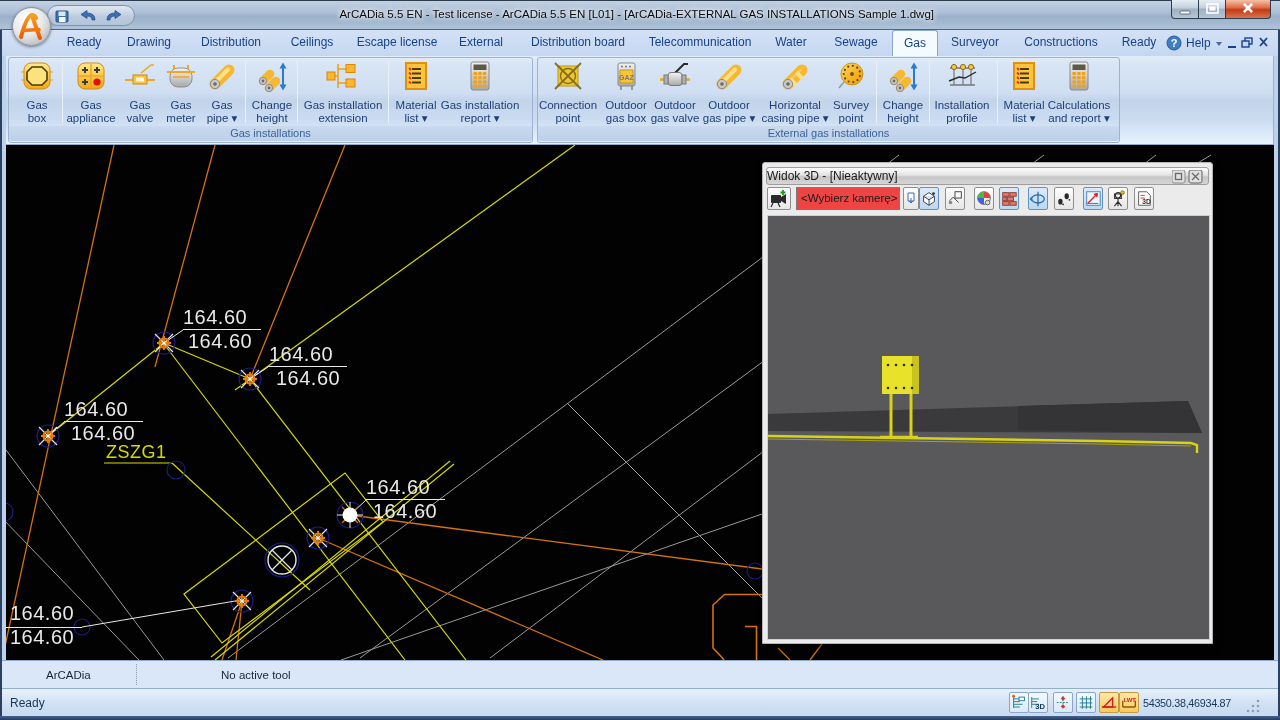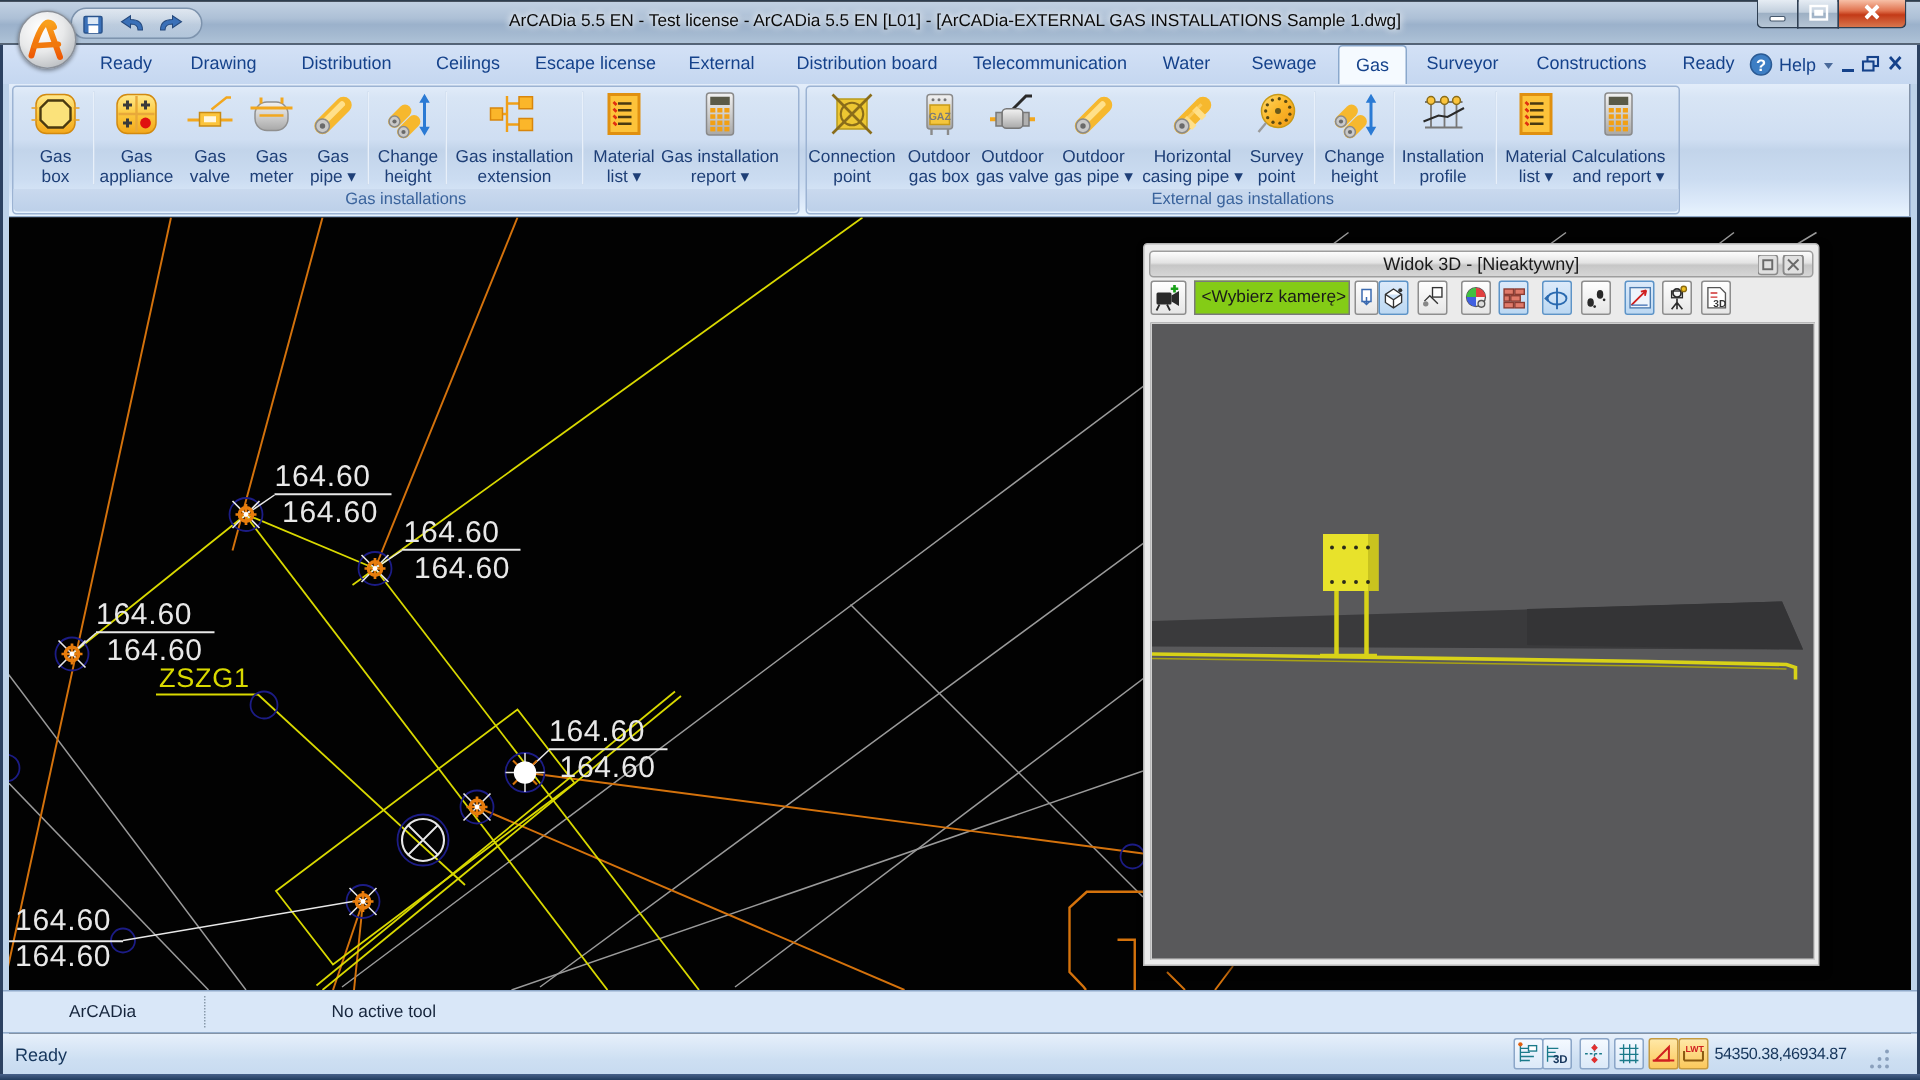--- a/index.html
+++ b/index.html
@@ -27,21 +27,21 @@
 .rdiv{top:61px;width:1px;height:62px;background:#aabfdc;border-right:1px solid #e8f0fa}
 .rlbl{top:99px;width:110px;margin-left:-55px;text-align:center;font-size:11.5px;line-height:12.5px;color:#1e3f77;white-space:nowrap}
 .ricon{top:59px;width:34px;height:34px;margin-left:-17px}
 
 #canvas{left:6px;top:145px;width:1268px;height:515px;background:#020202}
 
 .framev{top:30px;height:690px;width:2px;background:#2c4161}
 .framelight{top:56px;height:660px;width:4px;background:#bdd2ea}
 
 #w3d{left:762px;top:162px;width:451px;height:482px;background:#ebebeb;border:1px solid #b5b5b5;border-radius:3px 3px 0 0;box-shadow:2px 3px 6px rgba(0,0,0,.5);z-index:5}
-#w3d-title{left:3px;top:4px;width:443px;height:18px;border-radius:3px;background:linear-gradient(#fdfdfd,#e3e3e3 45%,#c6c6c6 55%,#d6d6d6);border:1px solid #9e9e9e;text-align:center;font-size:12px;color:#1a1a1a;line-height:17px}
+#w3d-title{left:3px;top:4px;width:443px;height:18px;border-radius:3px;background:linear-gradient(#fdfdfd,#e3e3e3 45%,#c6c6c6 55%,#d6d6d6);border:1px solid #9e9e9e;text-align:left;font-size:12px;color:#1a1a1a;line-height:17px}
 #w3d-view{left:4px;top:52px;width:443px;height:425px;background:#59595b;border:1px solid #cfcfcf}
 .tbtn{top:24px;height:23px;background:linear-gradient(#fefefe,#e6e6e6);border:1px solid #8e8e8e;border-radius:2px}
 .tbtn.act{background:linear-gradient(#dceafa,#bcd8f2);border:1px solid #5d94c8}
 
 #projbar{left:2px;top:660px;width:1276px;height:28px;background:#d9e7f8;border-top:1px solid #8fa9c9;font-size:11.5px;color:#16253c}
 #statusbar{left:2px;top:688px;width:1276px;height:36px;background:linear-gradient(#e7f0fb,#cddff2 50%,#c3d7ee);border-top:1px solid #94aecd;font-size:12px;color:#16365c}
 #botframe{left:0;top:716px;width:1280px;height:4px;background:linear-gradient(#48618a,#223c5e)}
 .sbtn{top:692px;width:20px;height:21px;border:1px solid #8ba6c8;border-radius:2px;background:linear-gradient(#f4f9ff,#dbe9f8)}
 .sbtn.on{background:linear-gradient(#ffe8a6,#fbc85c);border:1px solid #c79b3f}
 </style></head>
@@ -428,21 +428,21 @@
           <rect x="17" y="0" width="13" height="13" rx="2" fill="#e0e0e0" stroke="#8a8a8a"></rect>
           <path d="M20 3 l7 7 m0 -7 l-7 7" stroke="#6a6a6a" stroke-width="1.3"></path>
           <rect x="17" y="0" width="13" height="13" rx="2" fill="none" stroke="#8a8a8a"></rect>
         </svg></div>
       <div class="abs tbtn" style="left:4px;width:24px"><svg width="22" height="21">
           <rect x="3" y="7" width="10" height="8" rx="1" fill="#2a2a2a"></rect>
           <path d="M13 9 L18 6 V16 L13 13" fill="#2a2a2a"></path>
           <path d="M15 2 v5 M12.5 4.5 h5" stroke="#18a018" stroke-width="1.8"></path>
           <path d="M5 15 l-2 4 M10 15 l2 4" stroke="#2a2a2a" stroke-width="1.2"></path>
         </svg></div>
-      <div class="abs" style="left:33px;top:24px;width:104px;height:23px;background:#84cc16;border:1px solid #7a7a7a;font-size:11.5px;color:#1a1a1a;line-height:21px;padding-left:4px;white-space:nowrap">&lt;Wybierz kamerę&gt;</div>
+      <div class="abs" style="left:33px;top:24px;width:104px;height:23px;background:#ef4444;border:1px solid #7a7a7a;font-size:11.5px;color:#1a1a1a;line-height:21px;padding-left:4px;white-space:nowrap">&lt;Wybierz kamerę&gt;</div>
       <div class="abs tbtn" style="left:140px;width:16px"><svg width="14" height="21">
           <path d="M4 5 h6 v8 h-6 Z" fill="#fff" stroke="#3a6ab0"></path>
           <path d="M7 10 v5 M4.8 12.8 L7 15 L9.2 12.8" stroke="#3a6ab0" fill="none"></path>
         </svg></div>
       <div class="abs tbtn act" style="left:156px;width:20px"><svg width="18" height="21" viewBox="0 0 20 21">
           <path d="M4 8 L10 4 L16 8 L16 14 L10 18 L4 14 Z M4 8 L10 12 L16 8 M10 12 V18" fill="#fff" stroke="#333" stroke-width="1"></path>
           <circle cx="15" cy="5" r="1.5" fill="#333"></circle>
         </svg></div>
       <div class="abs tbtn " style="left:182px;width:20px"><svg width="18" height="21" viewBox="0 0 20 21">
           <path d="M4 13 L8 9 L14 15" fill="none" stroke="#333"></path>

